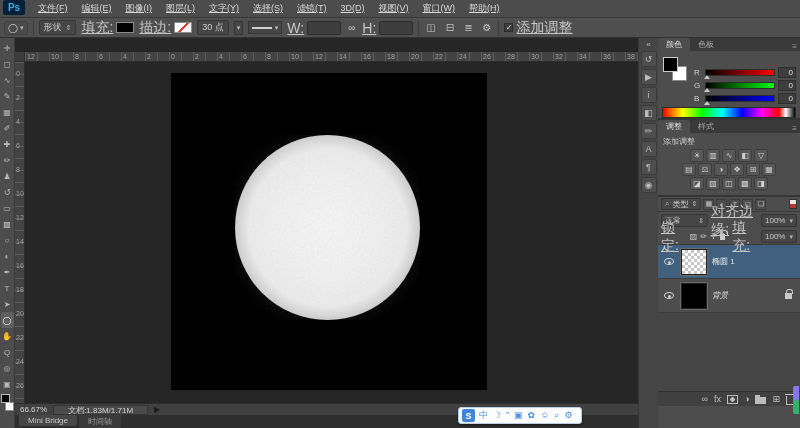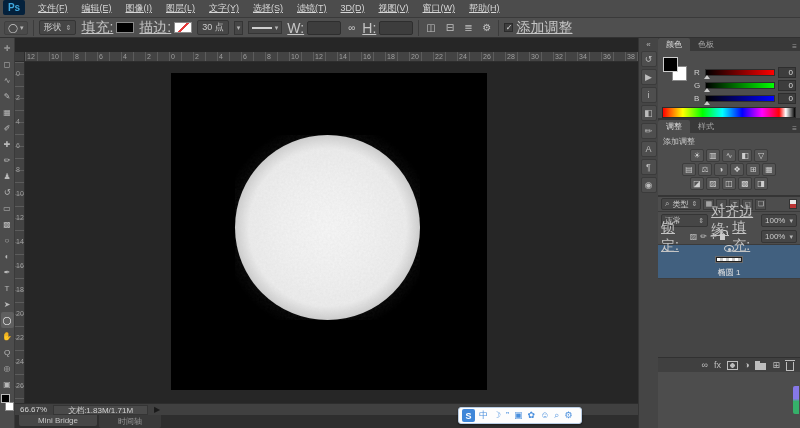--- a/index.html
+++ b/index.html
@@ -50,21 +50,21 @@
   .canvas { position:absolute; left:146px; top:11px; width:316px; height:317px; background:#000; }
   .fur-base { position:absolute; left:64px; top:62px; width:185px; height:185px; border-radius:50%;
       background:radial-gradient(circle, #f8f8f8 0%, #f2f2f2 40%, #ededed 60%, rgba(235,235,235,0.88) 70%, rgba(228,228,228,0.45) 80%, rgba(220,220,220,0) 92%); }
   .fur-noise { position:absolute; left:64px; top:62px; width:185px; height:185px; opacity:.45;
       -webkit-mask-image:radial-gradient(circle, #000 55%, transparent 82%); mask-image:radial-gradient(circle, #000 55%, transparent 82%); }
 
   .statusbar { position:absolute; left:0; top:365px; width:100%; height:12px; background:#404040; border-top:1px solid #2d2d2d; display:flex; align-items:center; gap:6px; padding-left:5px; font-size:8px; }
   .status-field { background:#4a4a4a; border:1px solid #353535; padding:0 14px; height:10px; line-height:9px; color:#d2d2d2; }
   .status-arrow { color:#1a1a1a; font-size:8px; }
   .bottomstrip { position:absolute; left:0; top:377px; width:100%; height:13px; background:#2e2e2e; display:flex; align-items:flex-start; gap:2px; padding-left:4px; }
-  .btab { background:#474747; color:#c7c7c7; font-size:8px; padding:1px 19px; border-radius:0 0 2px 2px; }
+  .btab { background:#474747; color:#c7c7c7; font-size:8px; padding:1px 9px; border-radius:0 0 2px 2px; }
   .btab.dim { background:#3a3a3a; color:#9a9a9a; }
 
   
   .dockstrip { position:absolute; left:638px; top:38px; width:20px; height:390px; background:#454545; border-left:1px solid #343434; display:flex; flex-direction:column; align-items:center; padding-top:2px; }
   .strip-expand { color:#b5b5b5; font-size:8px; margin-bottom:2px; }
   .strip-icon { width:16px; height:16px; display:flex; align-items:center; justify-content:center; color:#bdbdbd; font-size:9px; background:#4e4e4e; border:1px solid #3b3b3b; margin-bottom:2px; border-radius:2px; }
 
   
   .dock { position:absolute; left:658px; top:38px; width:142px; height:390px; background:#434343; }
   .panel { position:absolute; left:0; width:142px; background:#4d4d4d; border-bottom:2px solid #353535; }
@@ -93,21 +93,21 @@
   .lp-filter { height:15px; display:flex; align-items:center; gap:2px; padding:0 3px; border-bottom:1px solid #3b3b3b; }
   .lp-kind { display:flex; align-items:center; gap:3px; background:#464646; border:1px solid #353535; border-radius:2px; height:12px; padding:0 3px; font-size:8px; }
   .lp-ficon { width:11px; height:11px; background:#4e4e4e; border:1px solid #3a3a3a; color:#c3c3c3; font-size:7px; display:flex; align-items:center; justify-content:center; }
   .lp-toggle { margin-left:auto; width:8px; height:10px; background:linear-gradient(180deg,#e8e8e8 50%,#b33 50%); border:1px solid #333; }
   .lp-blend { height:17px; display:flex; align-items:center; gap:3px; padding:0 3px; }
   .lp-lock { height:16px; display:flex; align-items:center; gap:3px; padding:0 3px; border-bottom:1px solid #3b3b3b; font-size:8px; }
   .lp-label { font-size:14px; color:#c5c5c5;text-decoration:underline; }
   .mini-select { display:flex; align-items:center; gap:4px; background:#464646; border:1px solid #353535; border-radius:2px; height:13px; padding:0 3px; font-size:8px; }
   .lock-glyph { color:#c3c3c3; font-size:8px; }
   .layer-row { height:34px; display:flex; align-items:center; gap:5px; padding:0 4px; border-bottom:1px solid #3e3e3e; }
-  .layer-row.selected { background:#41607f;flex-direction:column; }
+  .layer-row.selected { background:#41607f; }
   .eye-cell { width:14px; display:flex; justify-content:center; }
   .eye { width:10px; height:7px; border:1px solid #d0d0d0; border-radius:50%; position:relative; }
   .eye::after { content:""; position:absolute; left:3px; top:1.5px; width:3px; height:3px; border-radius:50%; background:#d0d0d0; }
   .thumb { width:26px; height:26px; border:1px solid #202020; outline:1px solid #6a6a6a; }
   .thumb.checker { background-color:#fff;
       background-image:linear-gradient(45deg,#c7c7c7 25%,transparent 25%,transparent 75%,#c7c7c7 75%),linear-gradient(45deg,#c7c7c7 25%,transparent 25%,transparent 75%,#c7c7c7 75%),radial-gradient(circle,#fdfdfd 0 42%,transparent 45%);
       background-size:6px 6px,6px 6px,100% 100%; background-position:0 0,3px 3px,0 0; }
   .thumb.black { background:#000; }
   .layer-name { font-size:8px; color:#e2e2e2; }
   .layer-name.italic { font-style:italic; }
@@ -431,20 +431,28 @@
       </div>
     </div>
     <div id="layer-list">
         <div class="layer-row selected">
           <span class="eye-cell">
             <span class="eye"></span>
           </span>
           <span class="thumb checker"></span>
           <span class="layer-name">椭圆 1</span>
         </div>
+        <div class="layer-row">
+          <span class="eye-cell">
+            <span class="eye"></span>
+          </span>
+          <span class="thumb black"></span>
+          <span class="layer-name italic">背景</span>
+          <span class="lock-icon"></span>
+        </div>
       </div>
     <div class="lp-empty"></div>
     <div class="lp-bottom" id="layer-bottom-bar">
         <span class="lp-bicon">∞</span>
         <span class="lp-bicon">fx</span>
         <span class="mask-rect"></span>
         <span class="lp-bicon">◑</span>
         <span class="folder"></span>
         <span class="lp-bicon">⊞</span>
         <span class="trash"></span>

